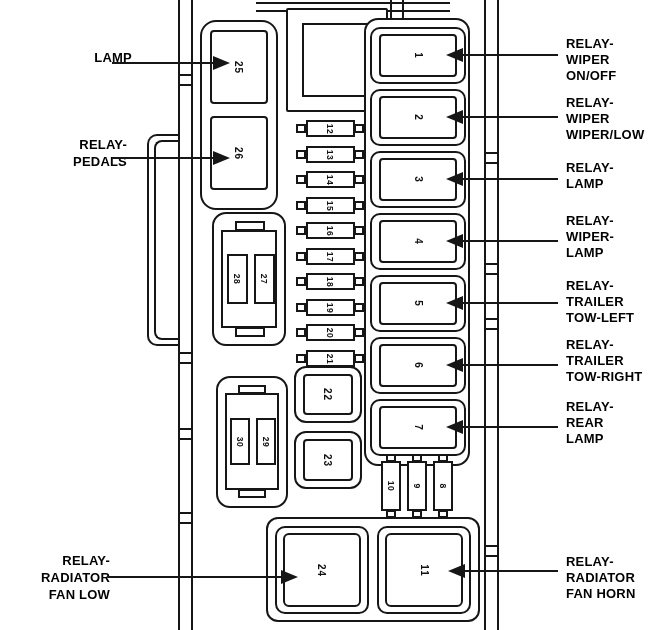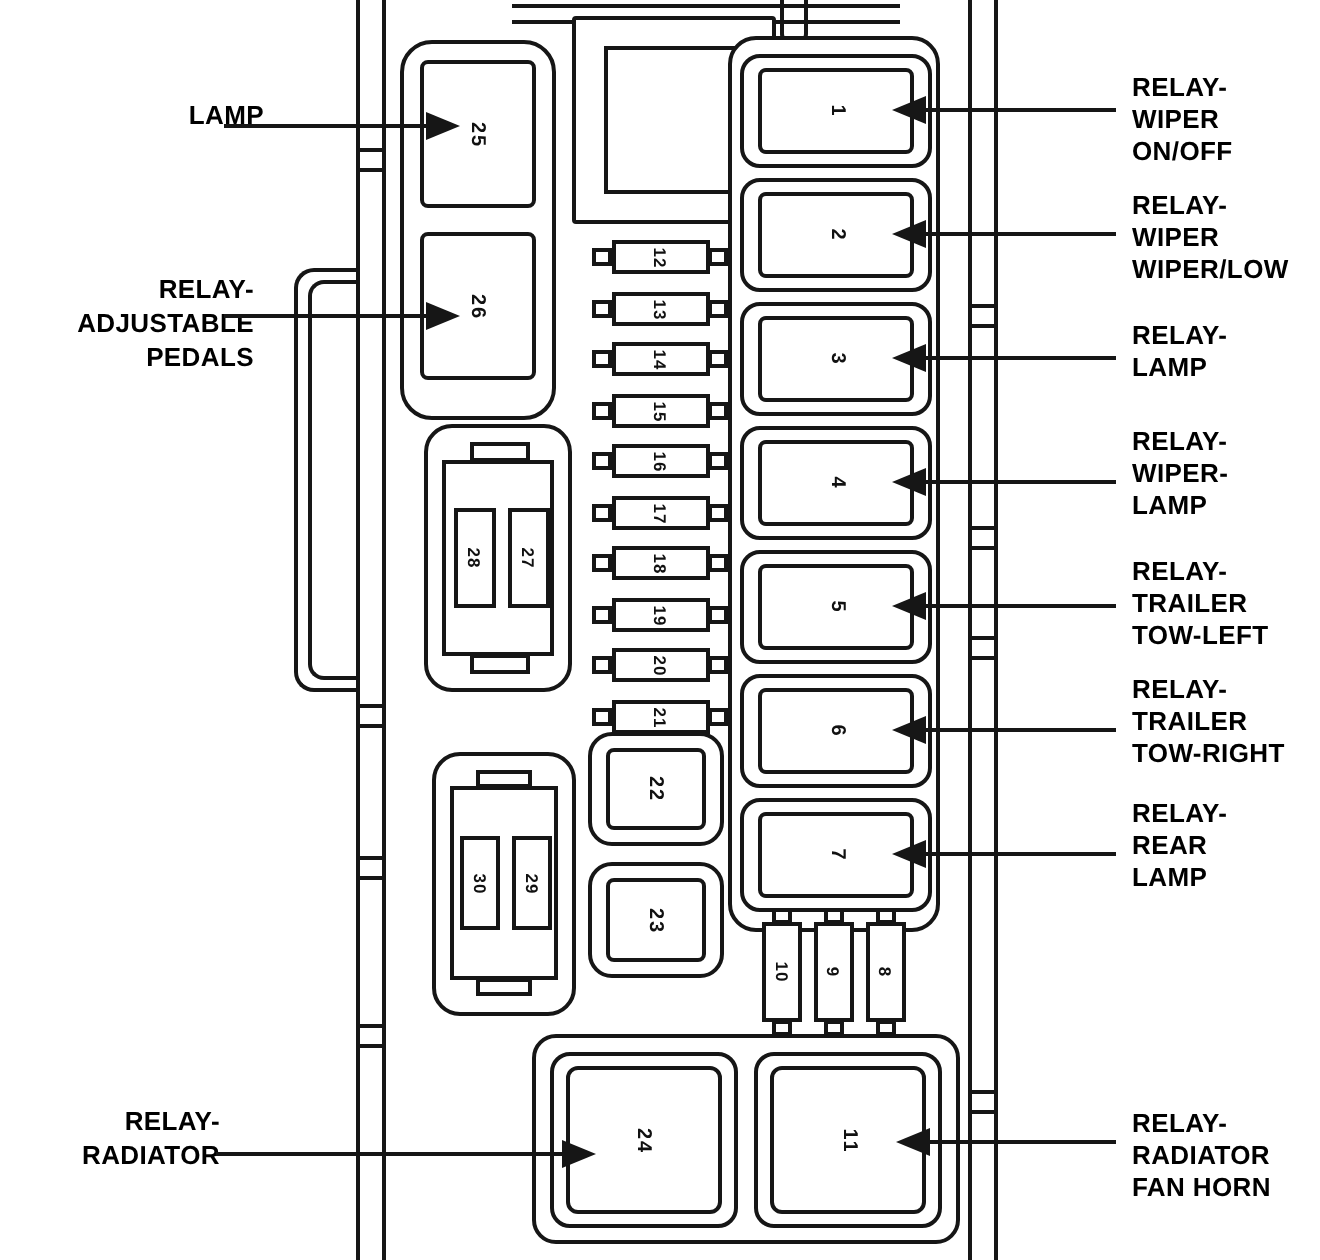--- a/index.html
+++ b/index.html
@@ -203,26 +203,26 @@
   <div class="box" style="left:377px;top:526px;width:94px;height:88px;border-radius:10px"></div>
   <div class="box num-host" style="left:385px;top:533px;width:78px;height:74px;border-radius:6px">
       <span class="num">11</span>
     </div>
 
   <div class="label label-left" style="left:10px;top:49px;width:122px">
     <span>LAMP</span>
   </div>
   <div class="label label-left" style="left:5px;top:136px;width:122px">
     <span>RELAY-</span>
-    <span>ADJUSTABLE</span>
     <span>PEDALS</span>
   </div>
   <div class="label label-left" style="left:0px;top:552px;width:110px">
     <span>RELAY-</span>
     <span>RADIATOR</span>
+    <span>FAN LOW</span>
   </div>
 
   <div class="label label-right" style="left:566px;top:36px;width:92px">
     <span>RELAY-</span>
     <span>WIPER</span>
     <span>ON/OFF</span>
   </div>
   <div class="label label-right" style="left:566px;top:95px;width:92px">
     <span>RELAY-</span>
     <span>WIPER</span>

